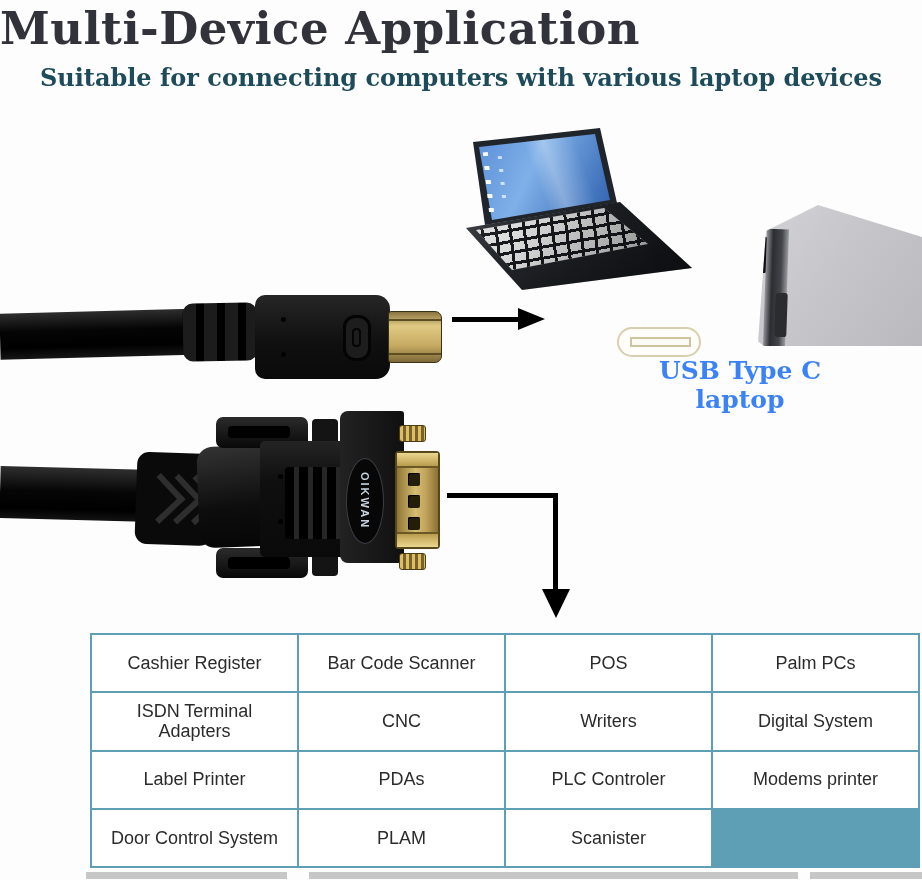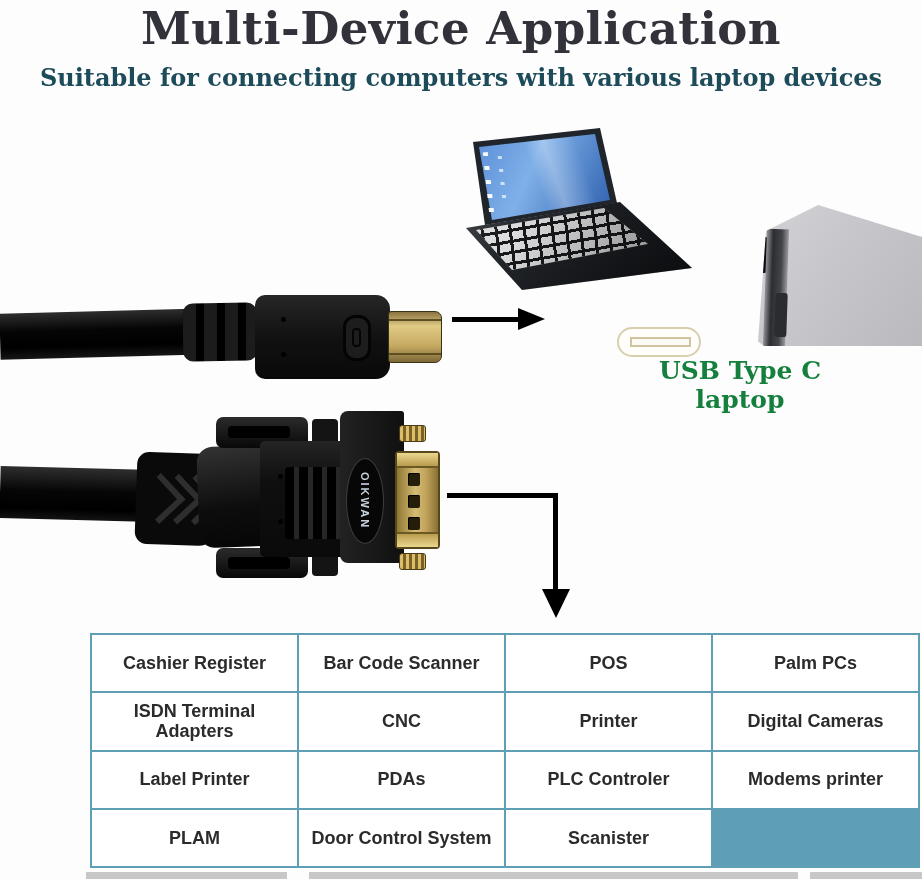--- a/index.html
+++ b/index.html
@@ -2,21 +2,21 @@
 <html><head>
 <meta charset="utf-8">
 <style>
   html,body{margin:0;padding:0;background:#ffffff;}
   .canvas{
     position:relative; width:922px; height:880px; overflow:hidden;
     background:#fdfdfd; font-family:"Liberation Sans", sans-serif;
   }
   
   .title{
-    position:absolute; top:2px; left:0; width:100%; text-align:center;
+    position:absolute; top:2px; left:0; width:100%; 
     font-family:"DejaVu Serif", serif; font-weight:bold; font-size:45px;
     color:#32323a; letter-spacing:0.5px; margin:0;
   }
   .subtitle{
     position:absolute; top:63px; left:0; width:100%; text-align:center;
     font-family:"DejaVu Serif", serif; font-weight:bold; font-size:24px;
     color:#1d4b5a; margin:0;
   }
   
   .laptop{position:absolute; left:452px; top:118px; width:250px; height:200px;}
@@ -83,21 +83,21 @@
   .a2-h{position:absolute; left:447px; top:493px; width:110px; height:5px; background:#000;}
   .a2-v{position:absolute; left:553px; top:493px; width:5px; height:98px; background:#000;}
   .a2-head{position:absolute; left:542px; top:589px; width:0; height:0;
     border-left:14px solid transparent; border-right:14px solid transparent; border-top:29px solid #000;}
   
   .portico{position:absolute; left:617px; top:327px; width:80px; height:26px;
     background:#fffefb; border:2px solid #d8cfae; border-radius:15px;}
   .portico-slot{position:absolute; left:11px; top:8px; width:57px; height:6px;
     background:#fbfaf4; border:2px solid #cfc49e;}
   .usb-label{position:absolute; left:618px; top:356px; width:244px; text-align:center;
-    font-family:"DejaVu Serif", serif; font-weight:bold; font-size:25px; color:#15803d;}
+    font-family:"DejaVu Serif", serif; font-weight:bold; font-size:25px; color:#3b82f6;}
   
   .cable2{position:absolute; left:0; top:468px; width:162px; height:52px;
     background:linear-gradient(180deg,#2f2f2f 0%,#060606 45%,#000 80%,#131313 100%);
     border-radius:0 18px 18px 0; transform:rotate(1.5deg);}
   .chevboot{position:absolute; left:136px; top:453px; width:80px; height:92px;
     background:#0a0a0a; border-radius:12px 16px 16px 12px; transform:rotate(2deg); overflow:hidden;}
   .chev{position:absolute; top:28px; width:30px; height:30px;
     border-right:6px solid #2e2e2e; border-bottom:6px solid #2e2e2e; transform:rotate(-45deg);}
   .boot{position:absolute; left:198px; top:446px; width:74px; height:101px;
     background:linear-gradient(175deg,#333 0%,#0d0d0d 60%,#060606 100%);
@@ -125,21 +125,21 @@
   .db9-rim-t{position:absolute; left:0; top:0; width:100%; height:13px;
     background:linear-gradient(180deg,#ecd78f,#b89c4e); border-bottom:2px solid #6b5822;}
   .db9-rim-b{position:absolute; left:0; bottom:0; width:100%; height:13px;
     background:linear-gradient(0deg,#ecd78f,#b89c4e); border-top:2px solid #6b5822;}
   .pin{position:absolute; left:11px; width:12px; height:13px; background:#241d07;
     border-radius:2px; box-shadow:inset 1px 1px 0 #000;}
   
   .devtable{position:absolute; left:90px; top:633px; width:830px; height:235px;
     background:#5f9fb5; border:2px solid #5f9fb5; display:grid;
     grid-template-columns:repeat(4,1fr); grid-template-rows:repeat(4,1fr); gap:2px;
-    box-sizing:border-box;font-weight:bold;}
+    box-sizing:border-box;}
   .cell{background:#ffffff; display:flex; align-items:center; justify-content:center;
     text-align:center; font-size:18px; color:#2b2b2b; line-height:1.15; padding:0 10px;}
   
   .strip{position:absolute; top:872px; height:7px; background:#c7c7c7;}
 </style>
 </head>
 <body>
 
 <div class="canvas">
 
@@ -233,28 +233,28 @@
     <div class="a2-head"></div>
   </div>
 
   <div class="devtable">
     <div class="cell">Cashier Register</div>
     <div class="cell">Bar Code Scanner</div>
     <div class="cell">POS</div>
     <div class="cell">Palm PCs</div>
     <div class="cell">ISDN Terminal Adapters</div>
     <div class="cell">CNC</div>
-    <div class="cell">Printer</div>
-    <div class="cell">Digital Cameras</div>
+    <div class="cell">Writers</div>
+    <div class="cell">Digital System</div>
     <div class="cell">Label Printer</div>
     <div class="cell">PDAs</div>
     <div class="cell">PLC Controler</div>
     <div class="cell">Modems printer</div>
+    <div class="cell">Door Control System</div>
     <div class="cell">PLAM</div>
-    <div class="cell">Door Control System</div>
     <div class="cell">Scanister</div>
   </div>
 
   <div class="strip" style="left:86px; width:201px;"></div>
   <div class="strip" style="left:309px; width:489px;"></div>
   <div class="strip" style="left:810px; width:112px;"></div>
 
 </div>
 
 </body></html>

